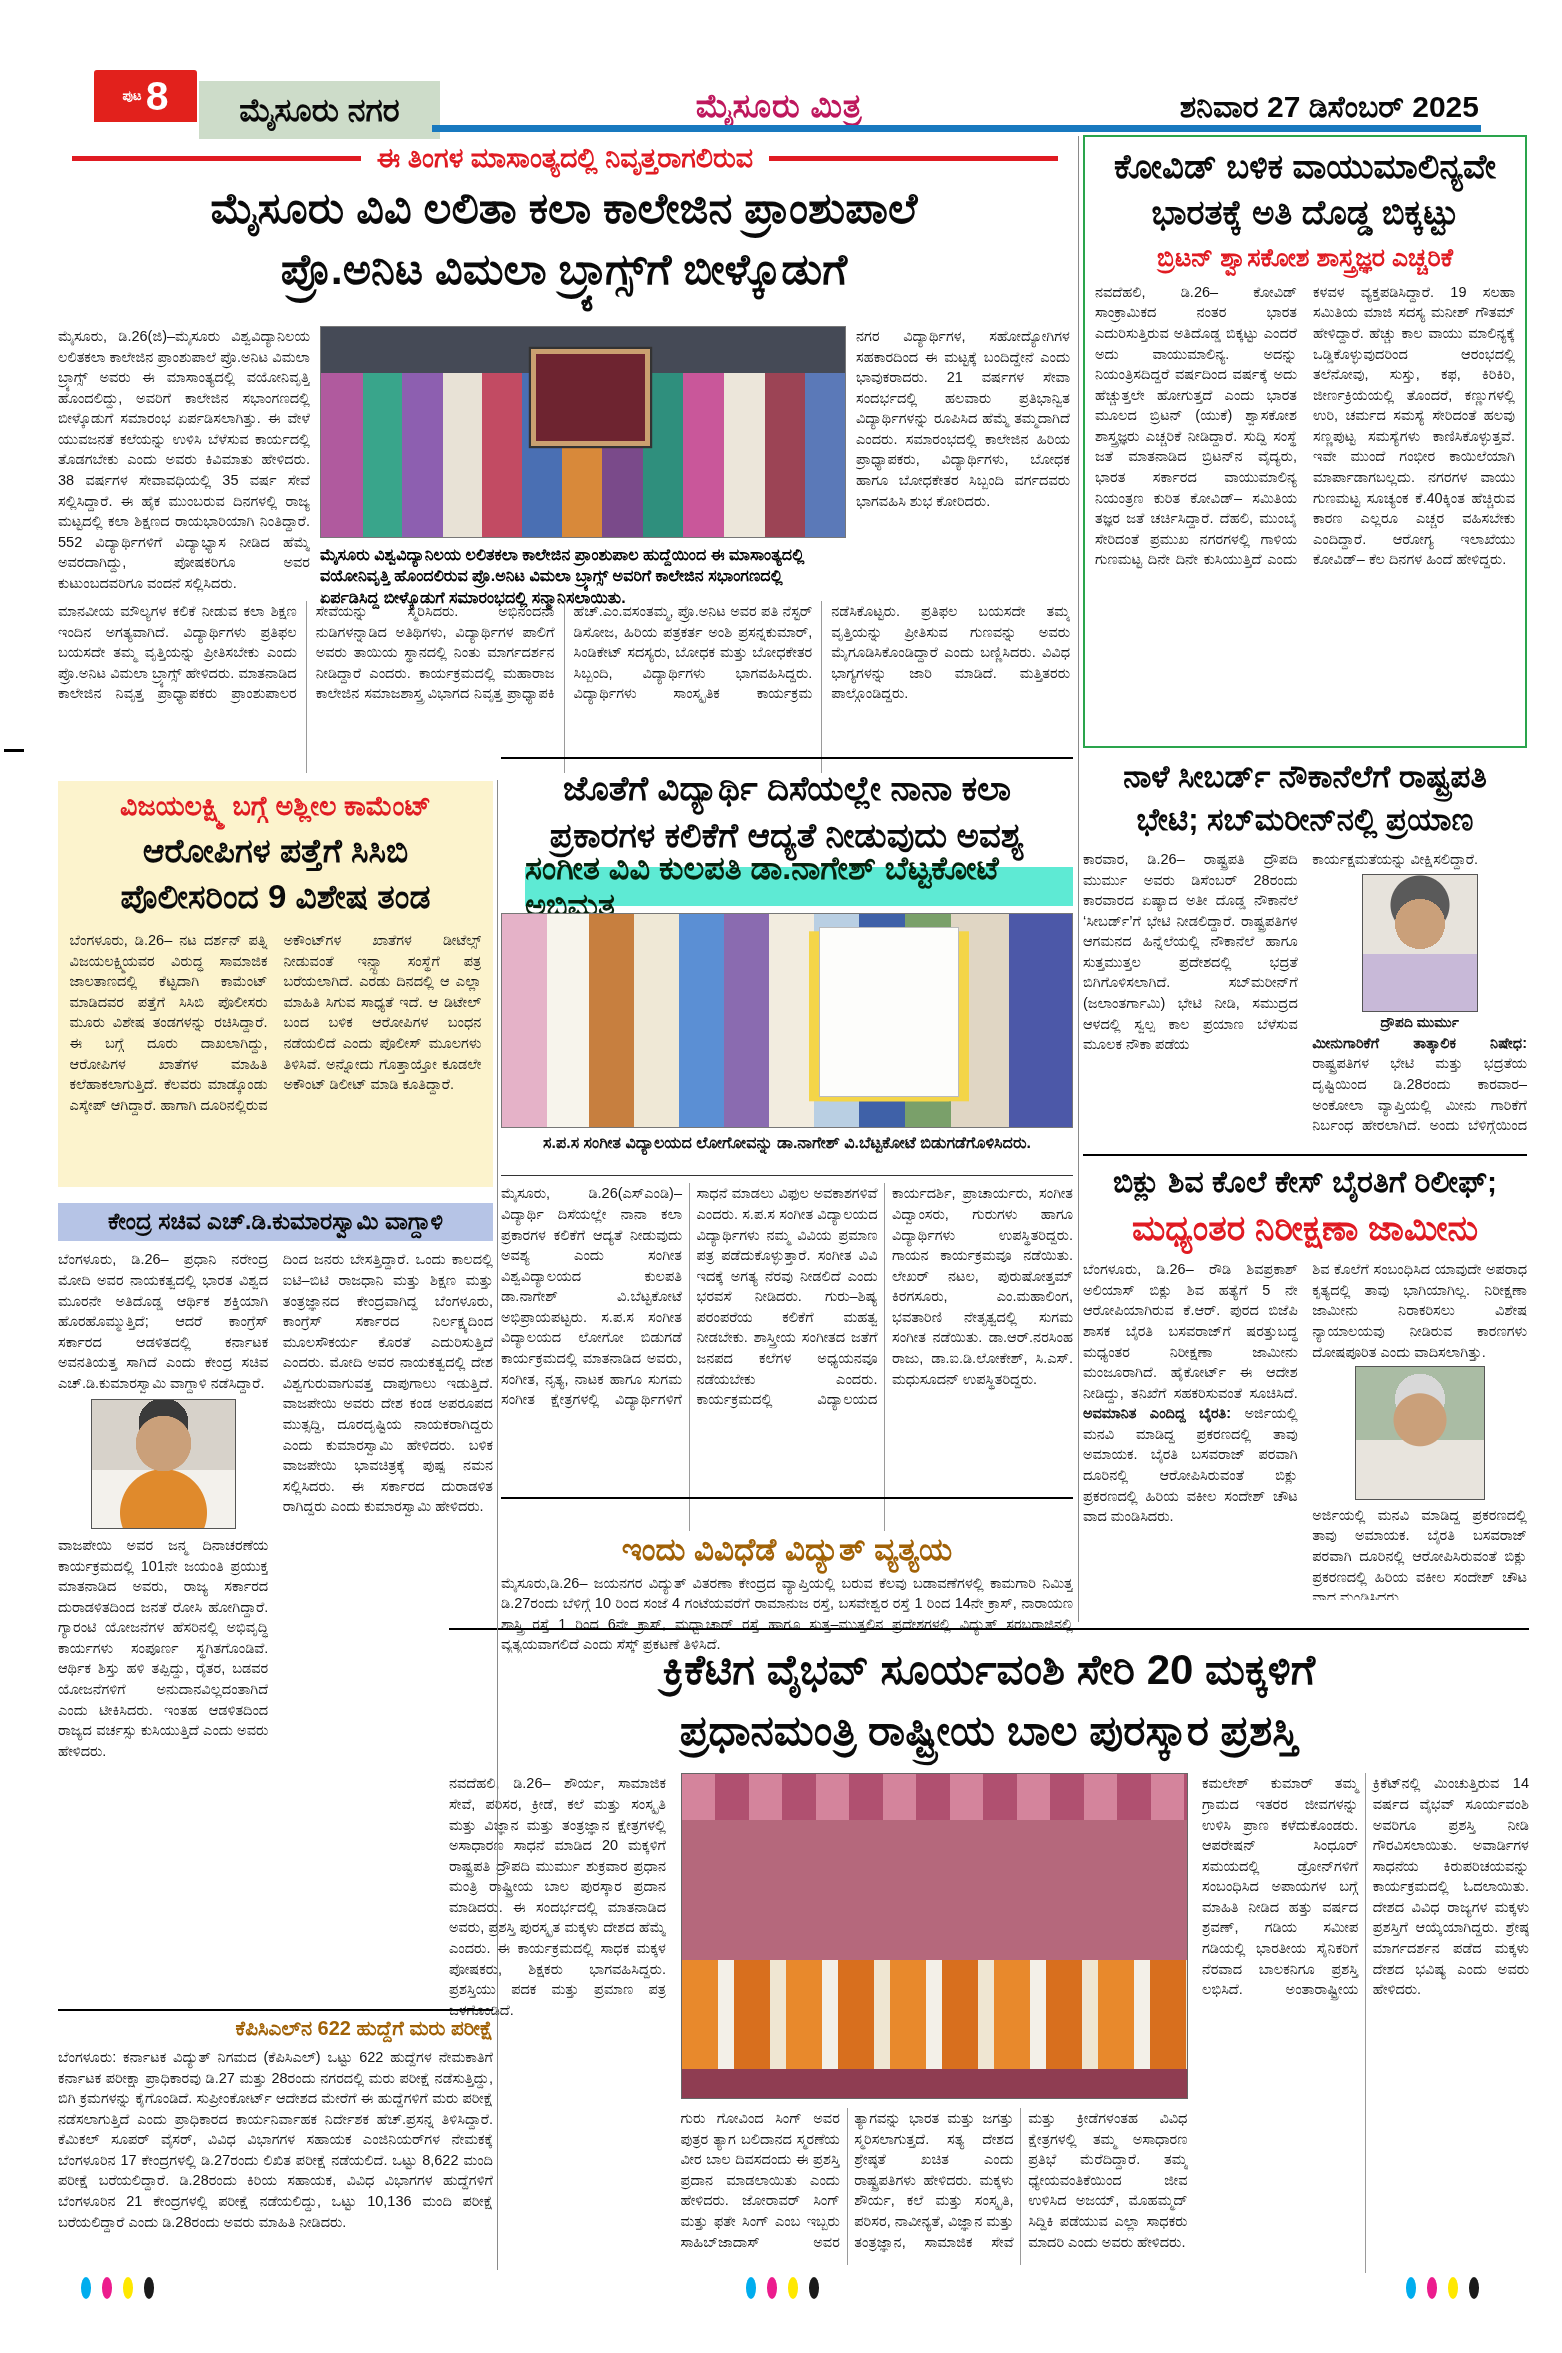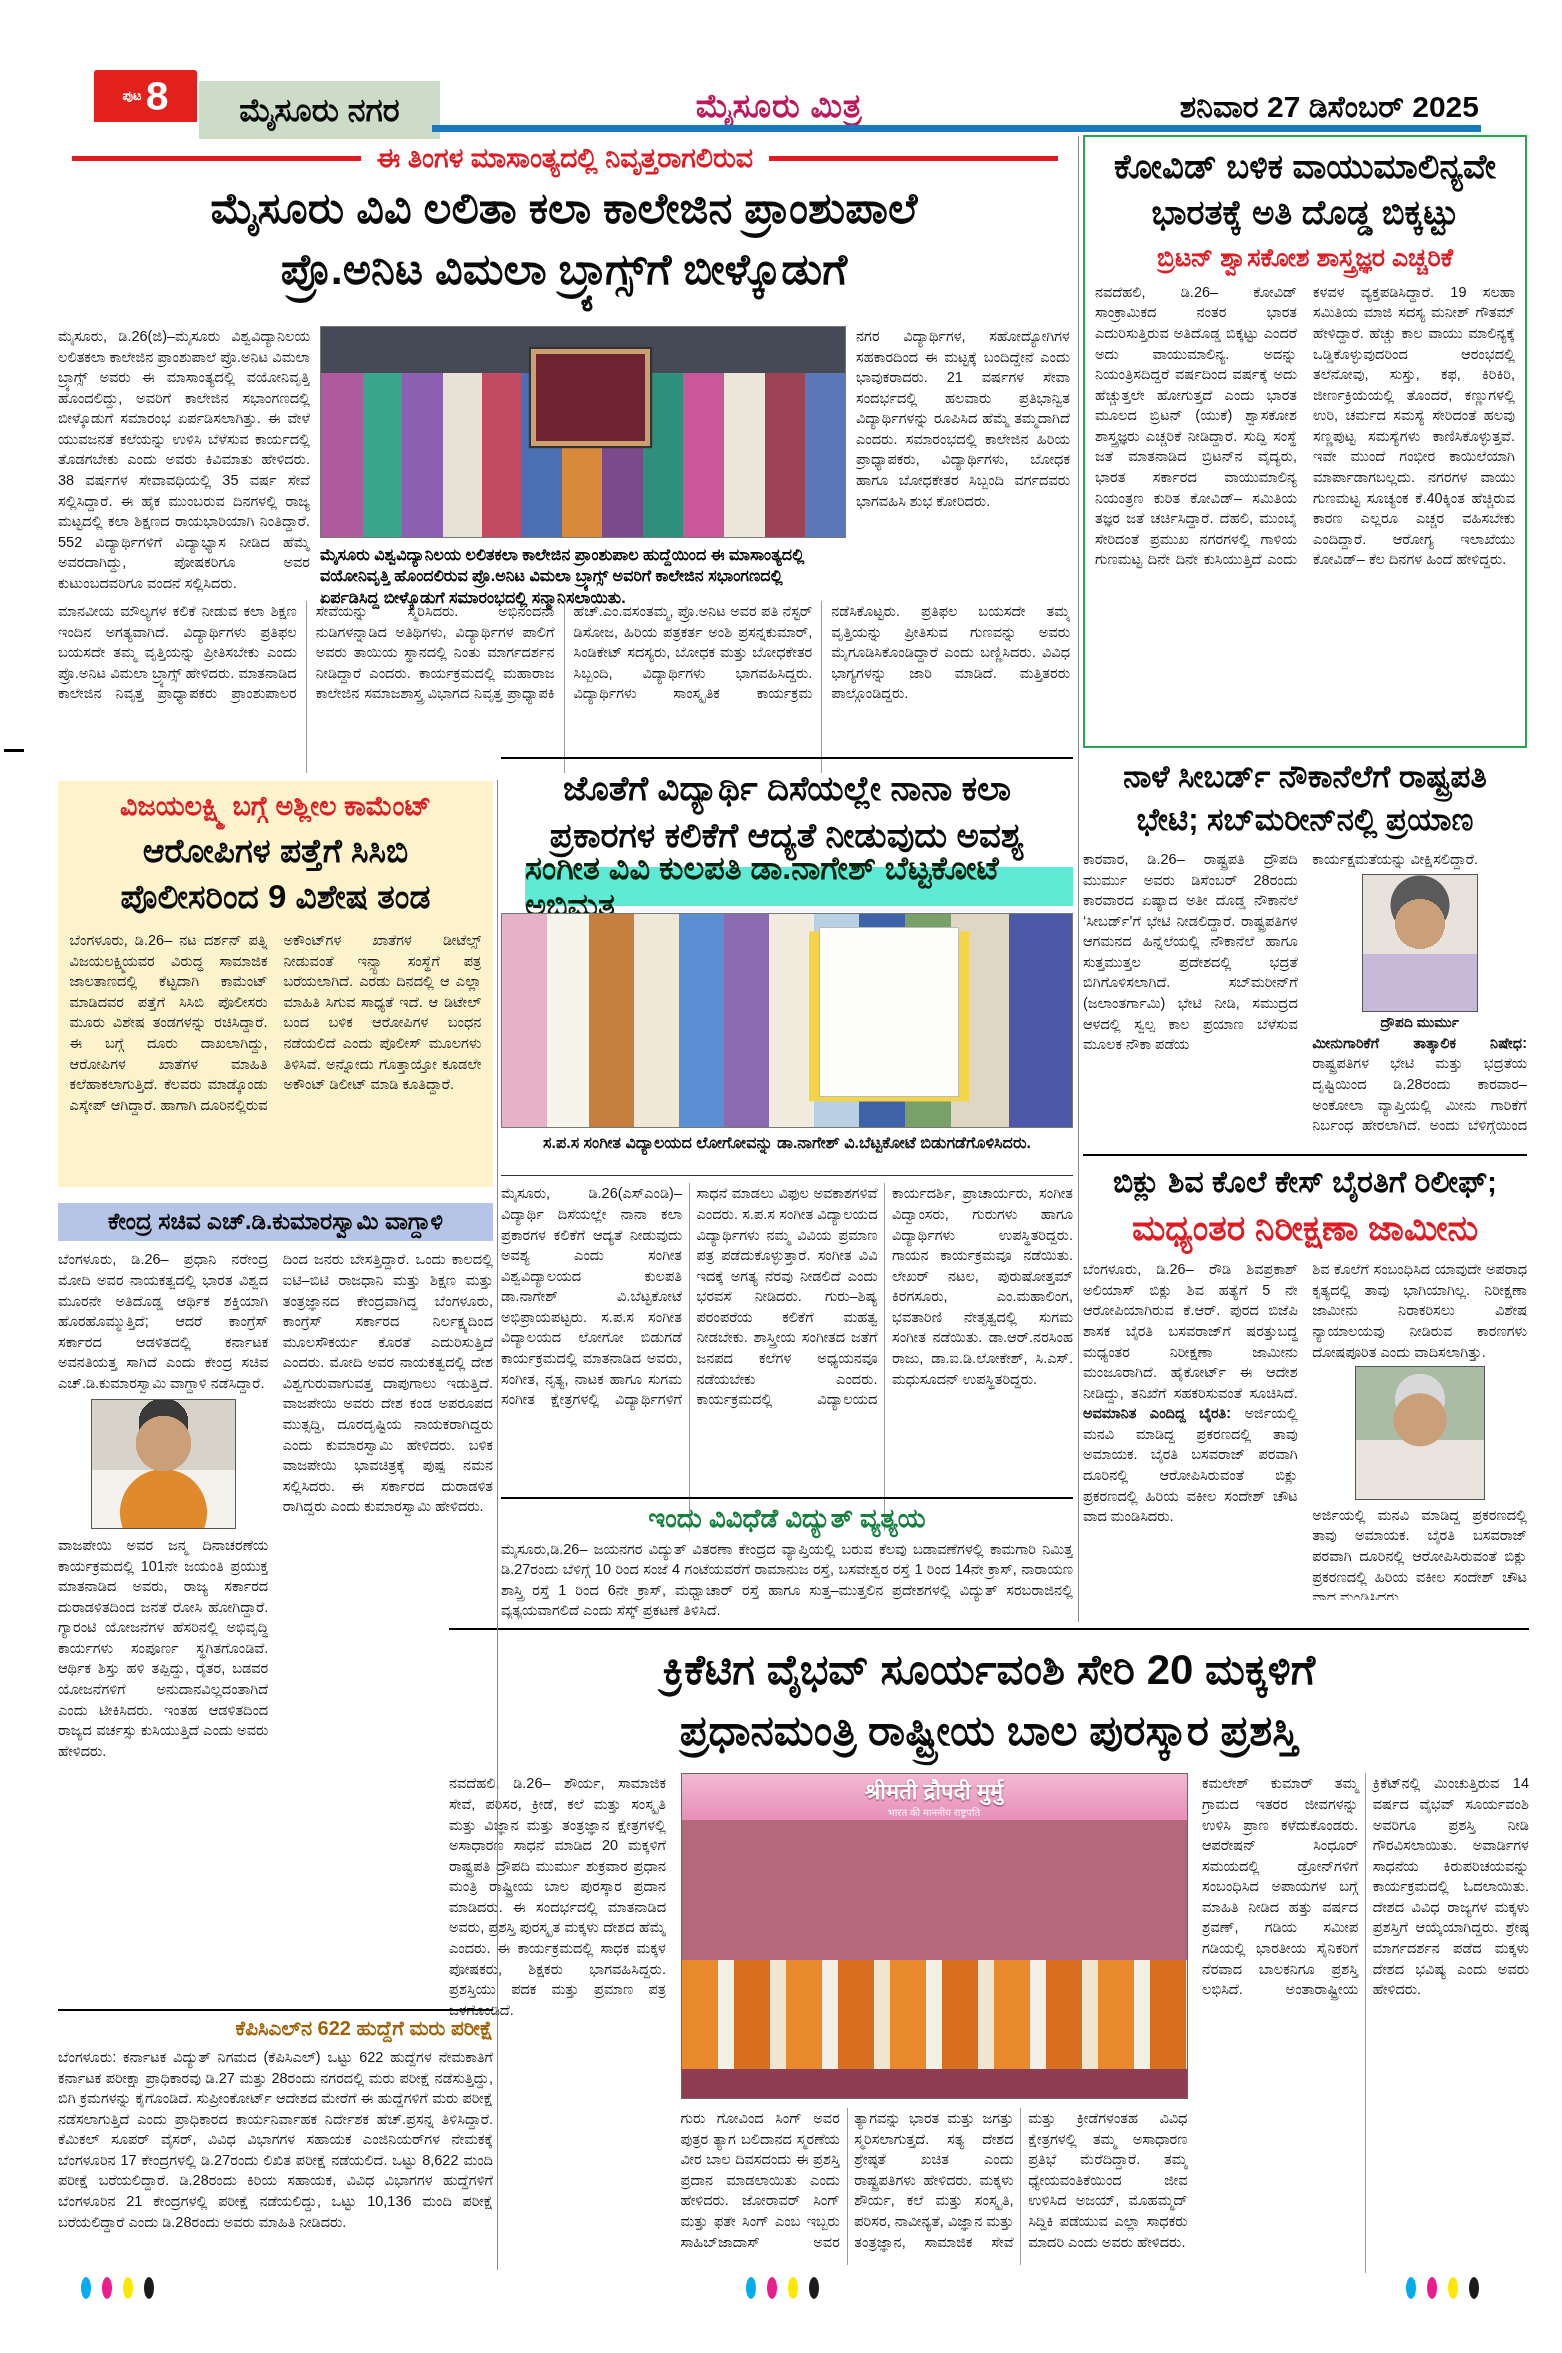--- a/index.html
+++ b/index.html
@@ -91,21 +91,21 @@
   #music .band{background:#5eead4;height:39px;display:flex;align-items:center;justify-content:center;
      font-size:32px;font-weight:bold;color:#06230d;margin-top:7.2px;margin-left:24px;}
   #music-photo{width:100%;height:215px;margin-top:7.2px;border:0.7px solid #777;box-sizing:border-box;position:relative;
      background:
        repeating-linear-gradient(90deg,#e5b2c8 0 45px,#f7f4ec 45px 87px,#c77f3f 87px 132px,#efe8d6 132px 177px,#5b8fd4 177px 222px,#8a6bb0 222px 267px,#f2ecdf 267px 312px,#b9cfe3 312px 357px,#3f61a8 357px 403px,#7aa06a 403px 449px,#e0d6c4 449px 507px,#4c58a8 507px 572px);}
   #music-photo::after{content:"";position:absolute;left:317px;top:13px;width:138px;height:168px;background:#fdfdfb;
      border:1.4px solid #bbb;box-shadow:-10px 4.3px 0 0 #f4d548,10px 4.3px 0 0 #f4d548;}
   #music .cap{margin-top:5.8px;font-size:16px;font-weight:bold;text-align:center;border-bottom:1.4px solid #333;padding-bottom:23px;}
   #music .cols{column-count:3;column-gap:14.5px;column-rule:0.7px solid #9a9a9a;height:348px;margin-top:7.2px;}
   #power{left:501px;top:1497px;width:572px;height:125px;border-top:2.2px solid #000;box-sizing:border-box;padding-top:4.3px;}
-  #power .h{font-size:26px;font-weight:800;text-align:center;color:#15803d;}
+  #power .h{font-size:31px;font-weight:800;text-align:center;color:#a16207;margin-top:29px;}
   #power .b{margin-top:4.3px;height:80px;overflow:hidden;}
   
   #awards{left:449px;top:1628px;width:1080px;height:646px;border-top:2.9px solid #000;box-sizing:border-box;padding-top:10px;}
   #awards .h{font-size:42px;font-weight:800;text-align:center;line-height:1.45;color:#0b0b0b;}
   #awards .row{display:flex;gap:14.5px;margin-top:11.6px;height:500px;overflow:hidden;}
   #awards .cA{width:217px;}
   #awards .mid{width:507px;}
   #awards-photo{width:507px;height:326px;border:0.7px solid #666;box-sizing:border-box;position:relative;
      background:
        linear-gradient(180deg,rgba(0,0,0,0) 0 46px,#b5687c 46px 70%,#8f3d52 70% 100%),
@@ -251,24 +251,20 @@
 
   <div class="abs" id="awards">
     <div class="h">
       <div>ಕ್ರಿಕೆಟಿಗ ವೈಭವ್ ಸೂರ್ಯವಂಶಿ ಸೇರಿ 20 ಮಕ್ಕಳಿಗೆ</div>
       <div>ಪ್ರಧಾನಮಂತ್ರಿ ರಾಷ್ಟ್ರೀಯ ಬಾಲ ಪುರಸ್ಕಾರ ಪ್ರಶಸ್ತಿ</div>
     </div>
     <div class="row">
       <div class="cA bodytext">ನವದೆಹಲಿ, ಡಿ.26– ಶೌರ್ಯ, ಸಾಮಾಜಿಕ ಸೇವೆ, ಪರಿಸರ, ಕ್ರೀಡೆ, ಕಲೆ ಮತ್ತು ಸಂಸ್ಕೃತಿ ಮತ್ತು ವಿಜ್ಞಾನ ಮತ್ತು ತಂತ್ರಜ್ಞಾನ ಕ್ಷೇತ್ರಗಳಲ್ಲಿ ಅಸಾಧಾರಣ ಸಾಧನೆ ಮಾಡಿದ 20 ಮಕ್ಕಳಿಗೆ ರಾಷ್ಟ್ರಪತಿ ದ್ರೌಪದಿ ಮುರ್ಮು ಶುಕ್ರವಾರ ಪ್ರಧಾನ ಮಂತ್ರಿ ರಾಷ್ಟ್ರೀಯ ಬಾಲ ಪುರಸ್ಕಾರ ಪ್ರದಾನ ಮಾಡಿದರು. ಈ ಸಂದರ್ಭದಲ್ಲಿ ಮಾತನಾಡಿದ ಅವರು, ಪ್ರಶಸ್ತಿ ಪುರಸ್ಕೃತ ಮಕ್ಕಳು ದೇಶದ ಹೆಮ್ಮೆ ಎಂದರು. ಈ ಕಾರ್ಯಕ್ರಮದಲ್ಲಿ ಸಾಧಕ ಮಕ್ಕಳ ಪೋಷಕರು, ಶಿಕ್ಷಕರು ಭಾಗವಹಿಸಿದ್ದರು. ಪ್ರಶಸ್ತಿಯು ಪದಕ ಮತ್ತು ಪ್ರಮಾಣ ಪತ್ರ ಒಳಗೊಂಡಿದೆ.</div>
       <div class="mid">
         <div id="awards-photo">
-          <div id="awards-banner">
-            <div class="t1">श्रीमती द्रौपदी मुर्मु</div>
-            <div class="t2">भारत की माननीय राष्ट्रपति</div>
-          </div>
           <div class="people"></div>
         </div>
         <div class="under bodytext">ಗುರು ಗೋವಿಂದ ಸಿಂಗ್ ಅವರ ಪುತ್ರರ ತ್ಯಾಗ ಬಲಿದಾನದ ಸ್ಮರಣೆಯ ವೀರ ಬಾಲ ದಿವಸದಂದು ಈ ಪ್ರಶಸ್ತಿ ಪ್ರದಾನ ಮಾಡಲಾಯಿತು ಎಂದು ಹೇಳಿದರು. ಜೋರಾವರ್ ಸಿಂಗ್ ಮತ್ತು ಫತೇ ಸಿಂಗ್ ಎಂಬ ಇಬ್ಬರು ಸಾಹಿಬ್‌ಜಾದಾಸ್ ಅವರ ತ್ಯಾಗವನ್ನು ಭಾರತ ಮತ್ತು ಜಗತ್ತು ಸ್ಮರಿಸಲಾಗುತ್ತದೆ. ಸತ್ಯ ದೇಶದ ಶ್ರೇಷ್ಠತೆ ಖಚಿತ ಎಂದು ರಾಷ್ಟ್ರಪತಿಗಳು ಹೇಳಿದರು. ಮಕ್ಕಳು ಶೌರ್ಯ, ಕಲೆ ಮತ್ತು ಸಂಸ್ಕೃತಿ, ಪರಿಸರ, ನಾವೀನ್ಯತೆ, ವಿಜ್ಞಾನ ಮತ್ತು ತಂತ್ರಜ್ಞಾನ, ಸಾಮಾಜಿಕ ಸೇವೆ ಮತ್ತು ಕ್ರೀಡೆಗಳಂತಹ ವಿವಿಧ ಕ್ಷೇತ್ರಗಳಲ್ಲಿ ತಮ್ಮ ಅಸಾಧಾರಣ ಪ್ರತಿಭೆ ಮೆರೆದಿದ್ದಾರೆ. ತಮ್ಮ ಧ್ಯೇಯವಂತಿಕೆಯಿಂದ ಜೀವ ಉಳಿಸಿದ ಅಜಯ್, ಮೊಹಮ್ಮದ್ ಸಿದ್ದಿಕಿ ಪಡೆಯುವ ಎಲ್ಲಾ ಸಾಧಕರು ಮಾದರಿ ಎಂದು ಅವರು ಹೇಳಿದರು.</div>
       </div>
       <div class="cB bodytext">ಕಮಲೇಶ್ ಕುಮಾರ್ ತಮ್ಮ ಗ್ರಾಮದ ಇತರರ ಜೀವಗಳನ್ನು ಉಳಿಸಿ ಪ್ರಾಣ ಕಳೆದುಕೊಂಡರು. ಆಪರೇಷನ್ ಸಿಂಧೂರ್ ಸಮಯದಲ್ಲಿ ಡ್ರೋನ್‌ಗಳಿಗೆ ಸಂಬಂಧಿಸಿದ ಅಪಾಯಗಳ ಬಗ್ಗೆ ಮಾಹಿತಿ ನೀಡಿದ ಹತ್ತು ವರ್ಷದ ಶ್ರವಣ್, ಗಡಿಯ ಸಮೀಪ ಗಡಿಯಲ್ಲಿ ಭಾರತೀಯ ಸೈನಿಕರಿಗೆ ನೆರವಾದ ಬಾಲಕನಿಗೂ ಪ್ರಶಸ್ತಿ ಲಭಿಸಿದೆ. ಅಂತಾರಾಷ್ಟ್ರೀಯ ಕ್ರಿಕೆಟ್‌ನಲ್ಲಿ ಮಿಂಚುತ್ತಿರುವ 14 ವರ್ಷದ ವೈಭವ್ ಸೂರ್ಯವಂಶಿ ಅವರಿಗೂ ಪ್ರಶಸ್ತಿ ನೀಡಿ ಗೌರವಿಸಲಾಯಿತು. ಅವಾರ್ಡಿಗಳ ಸಾಧನೆಯ ಕಿರುಪರಿಚಯವನ್ನು ಕಾರ್ಯಕ್ರಮದಲ್ಲಿ ಓದಲಾಯಿತು. ದೇಶದ ವಿವಿಧ ರಾಜ್ಯಗಳ ಮಕ್ಕಳು ಪ್ರಶಸ್ತಿಗೆ ಆಯ್ಕೆಯಾಗಿದ್ದರು. ಶ್ರೇಷ್ಠ ಮಾರ್ಗದರ್ಶನ ಪಡೆದ ಮಕ್ಕಳು ದೇಶದ ಭವಿಷ್ಯ ಎಂದು ಅವರು ಹೇಳಿದರು.</div>
     </div>
   </div>
 
   <div class="abs rule-v vrule1"></div>
   <div class="abs rule-v vrule2"></div>

